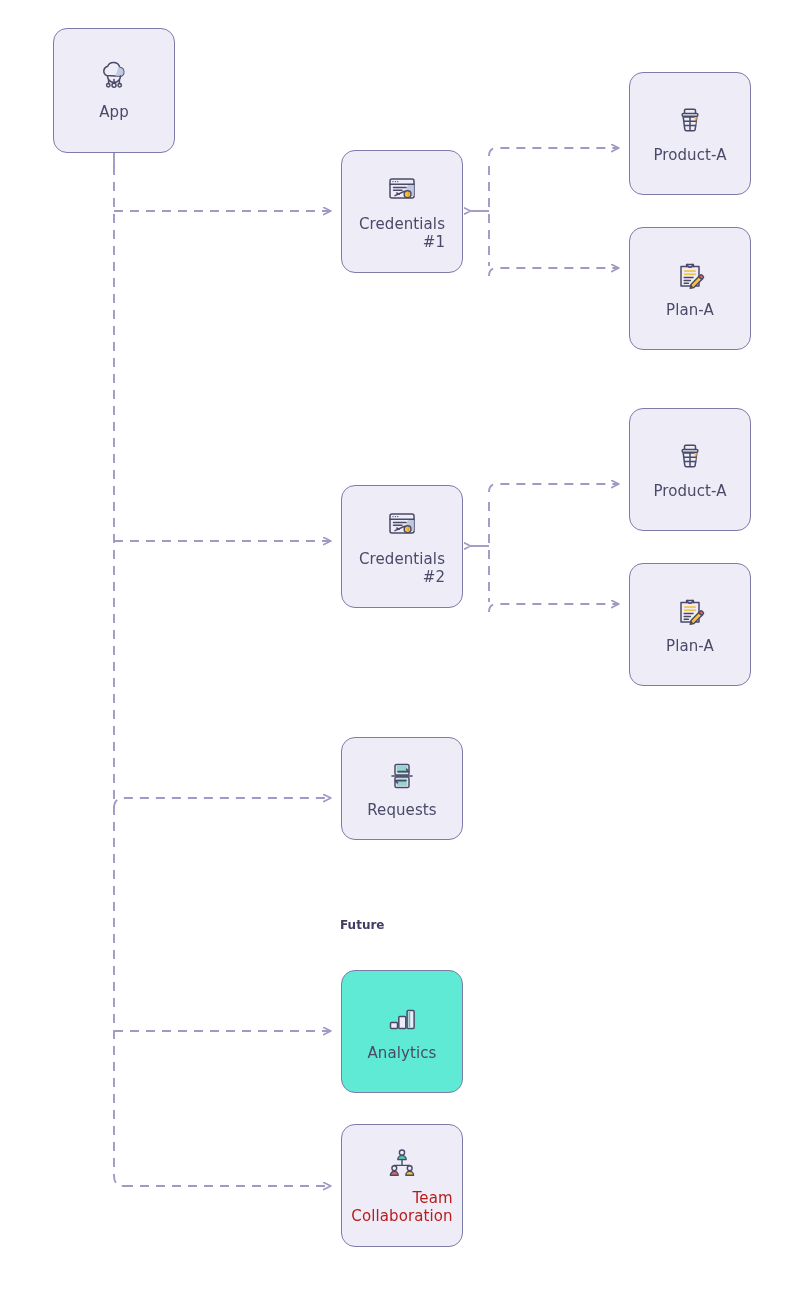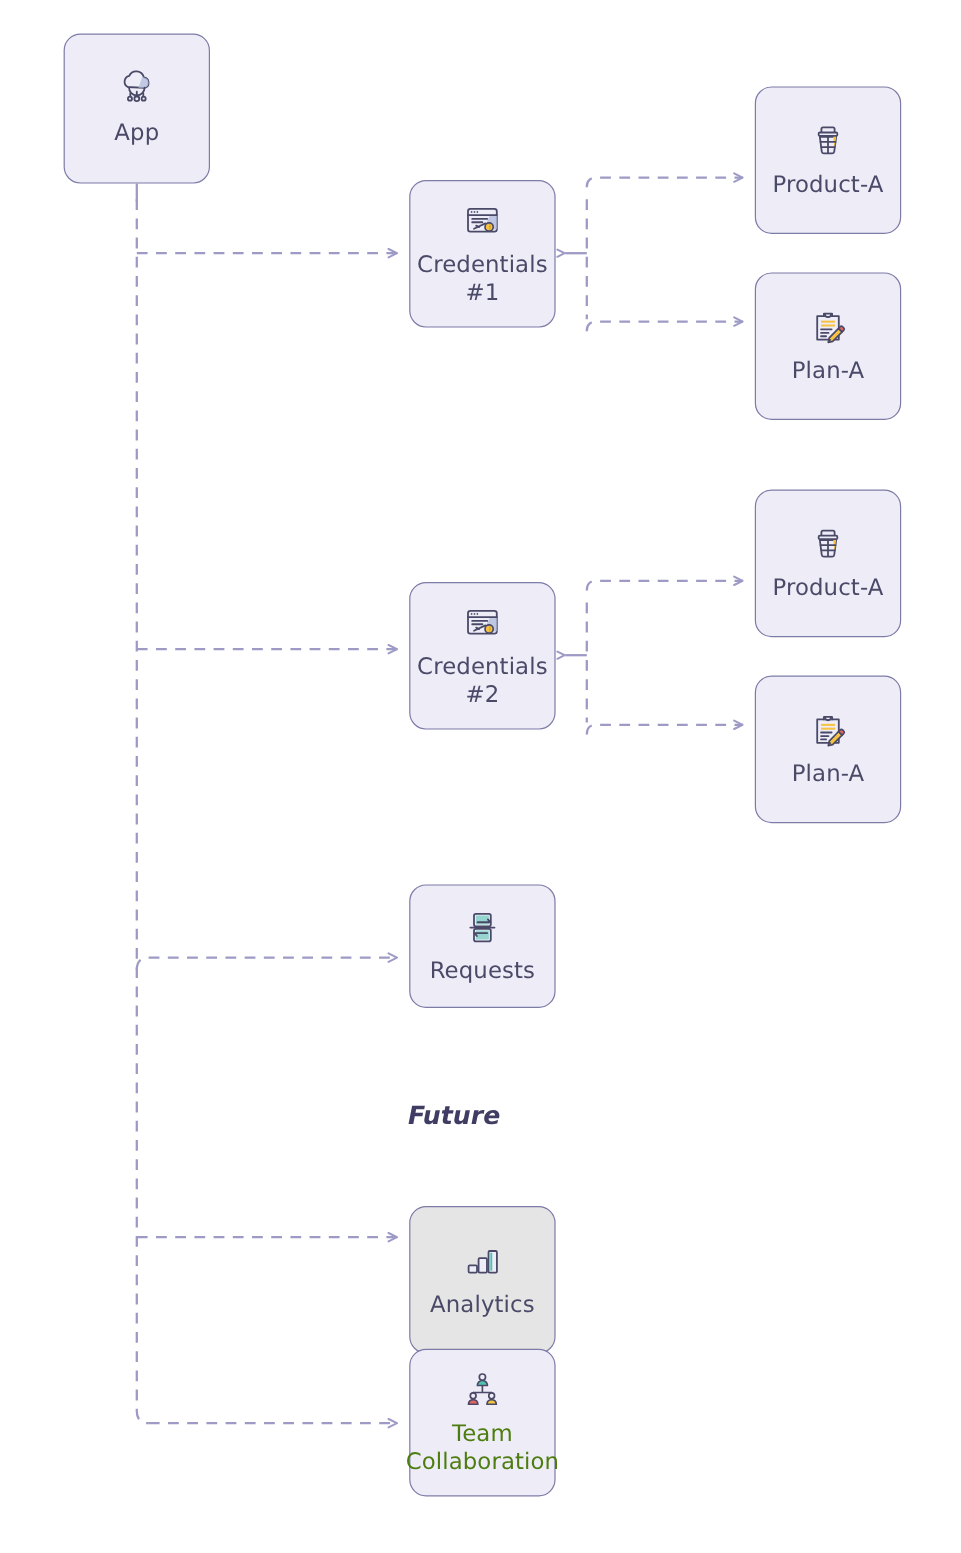--- a/index.html
+++ b/index.html
@@ -30,40 +30,39 @@
     box-sizing: border-box;
     background: #edecf7;
     border: 1.6px solid #7d7ba7;
     border-radius: 14px;
     display: flex;
     flex-direction: column;
     align-items: center;
     justify-content: center;
     gap: 7px;
     color: #4a4a68;
-    font-size: 19px;
+    font-size: 15px;
     line-height: 1.22;
-    text-align: center;
+    text-align: right;
     user-select: none;
   }
   .node-icon {
     width: 36px;
     height: 36px;
     display: block;
   }
   .node-label {
     white-space: pre-line;
     letter-spacing: 0.1px;
   }
   .group-label {
     position: absolute;
     color: #3f3d63;
-    font-size: 21px;
+    font-size: 12px;
     font-weight: bold;
-    font-style: italic;
     white-space: nowrap;
     user-select: none;
   }
 </style>
 </head>
 <body>
 
 <div id="diagram-root" style="background: rgb(255, 255, 255);">
 
   <svg id="edge-layer" viewBox="0 0 801 1294" aria-hidden="true">
@@ -245,33 +244,33 @@
         <rect x="11" y="19" width="14" height="10.5" rx="1.6" fill="#edecf7"></rect>
         <path d="M12.6,20.5 L23.4,20.5 L23.4,27.9 L12.6,27.9 z" fill="#4fc3ae" stroke="none" opacity="0.55"></path>
         <path d="M8,18 L28,18" stroke-width="1.6"></path>
         <path d="M14,13.6 L24.6,13.6 L22.6,11.2" stroke-width="1.6"></path>
         <path d="M22,22.6 L11.4,22.6 L13.4,25" stroke-width="1.6"></path>
       </svg>
     </span>
     <span class="node-label">Requests</span>
   </div>
 
-  <div class="node" style="left: 341px; top: 970px; width: 122px; height: 123px; background: #e5e5e5; border-color: rgb(125, 123, 167); color: rgb(74, 74, 104); margin-top: 35px;">
+  <div class="node" style="left: 341px; top: 970px; width: 122px; height: 123px; background: #5eead4; border-color: rgb(125, 123, 167); color: rgb(74, 74, 104);">
     <span class="node-icon">
       <svg viewBox="0 0 36 36" width="36" height="36" fill="none" stroke="#4a4a68" stroke-width="1.5" stroke-linecap="round" stroke-linejoin="round">
         <rect x="6.5" y="21.5" width="7" height="6" rx="1" fill="#edecf7"></rect>
         <rect x="14.8" y="15.5" width="7" height="12" rx="1" fill="#edecf7"></rect>
         <rect x="23.1" y="9.5" width="7" height="18" rx="1" fill="#edecf7"></rect>
         <path d="M24.6,11 L26.2,11 L26.2,26 L24.6,26 z" fill="#4fc3ae" stroke="none"></path>
       </svg>
     </span>
     <span class="node-label">Analytics</span>
   </div>
 
-  <div class="node" style="left: 341px; top: 1124px; width: 122px; height: 123px; background: rgb(237, 236, 247); border-color: rgb(125, 123, 167); color: #4d7c0f;">
+  <div class="node" style="left: 341px; top: 1124px; width: 122px; height: 123px; background: rgb(237, 236, 247); border-color: rgb(125, 123, 167); color: #b91c1c;">
     <span class="node-icon">
       <svg viewBox="0 0 36 36" width="36" height="36" fill="none" stroke="#4a4a68" stroke-width="1.4" stroke-linecap="round" stroke-linejoin="round">
         <circle cx="18" cy="6.6" r="2.6" fill="#edecf7"></circle>
         <path d="M13.8,13.6 a4.2,4.2 0 0,1 8.4,0 z" fill="#4fc3ae" stroke="#4a4a68"></path>
         <path d="M18,14 L18,18.6"></path>
         <path d="M10.4,19.4 L25.6,19.4"></path>
         <path d="M10.4,19.4 L10.4,21.2"></path>
         <path d="M25.6,19.4 L25.6,21.2"></path>
         <circle cx="10.3" cy="22.2" r="2.4" fill="#edecf7"></circle>
         <path d="M6.4,29.2 a3.9,3.9 0 0,1 7.8,0 z" fill="#e8635f" stroke="#4a4a68"></path>

